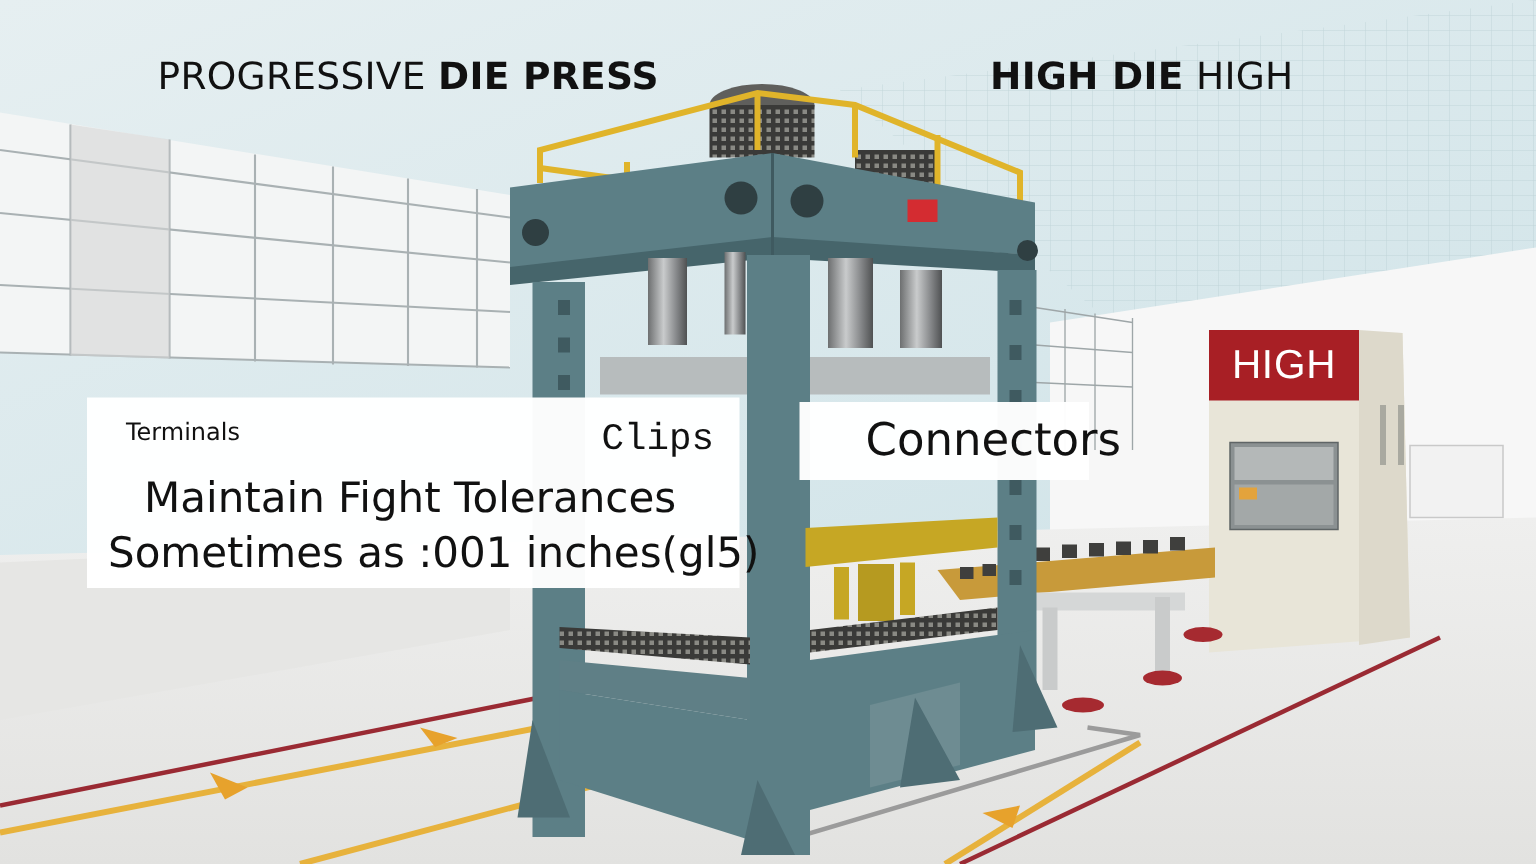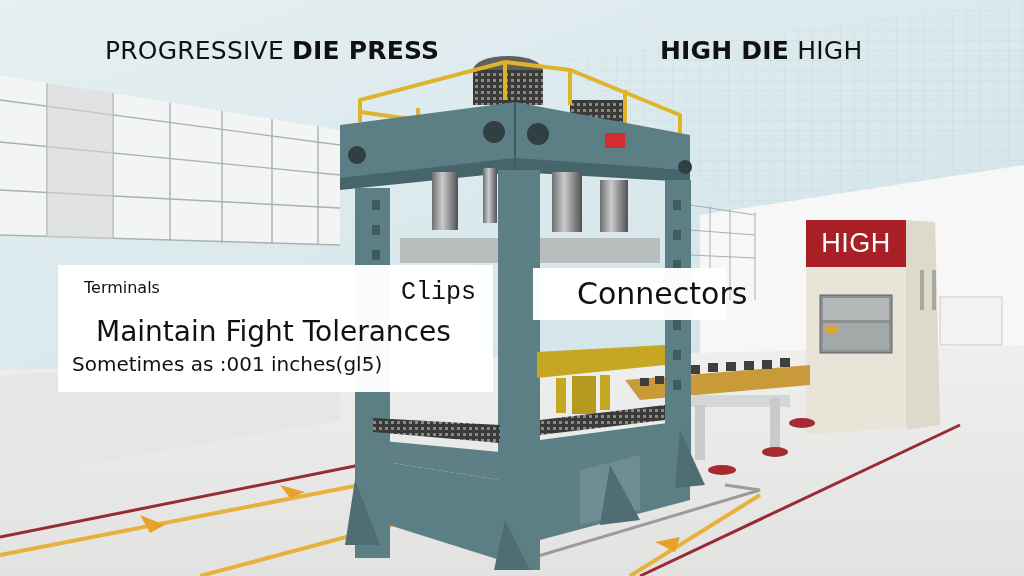--- a/index.html
+++ b/index.html
@@ -180,19 +180,19 @@
   </div>
   <div class="title" style="left:660px;">
     <b>HIGH DIE</b>
     <span class="light">HIGH</span>
   </div>
 
   <div class="label-box" style="left:58px; top:265px; width:435px; height:127px;"></div>
   <div class="txt" style="left:84px; top:278px; font-size:16px;">Terminals</div>
   <div class="txt" style="left:401px; top:278px; font-size:25px;font-family:Liberation Mono, monospace;">Clips</div>
   <div class="txt" style="left:96px; top:315px; font-size:28px;text-align:right;">Maintain Fight Tolerances</div>
-  <div class="txt" style="left:72px; top:352px; font-size:20px;">Sometimes as :001 inches(gl5)</div>
+  <div class="txt" style="left:72px; top:352px; font-size:28px;">Sometimes as :001 inches(gl5)</div>
 
   <div class="label-box" style="left:533px; top:268px; width:193px; height:52px;"></div>
   <div class="txt" style="left:555px; top:276px; font-size:30px;margin-left:22px;">Connectors</div>
 
   <div class="high-sign">HIGH</div>
 </div>
 
 </body></html>

